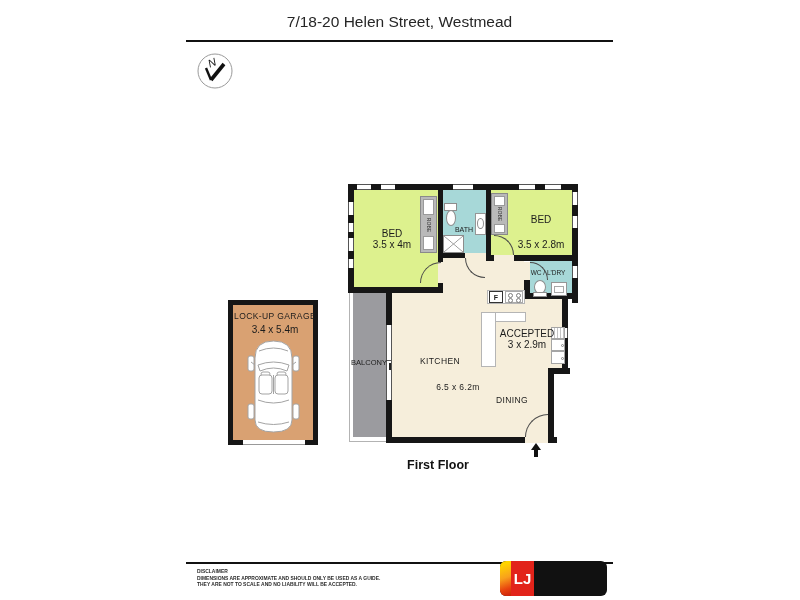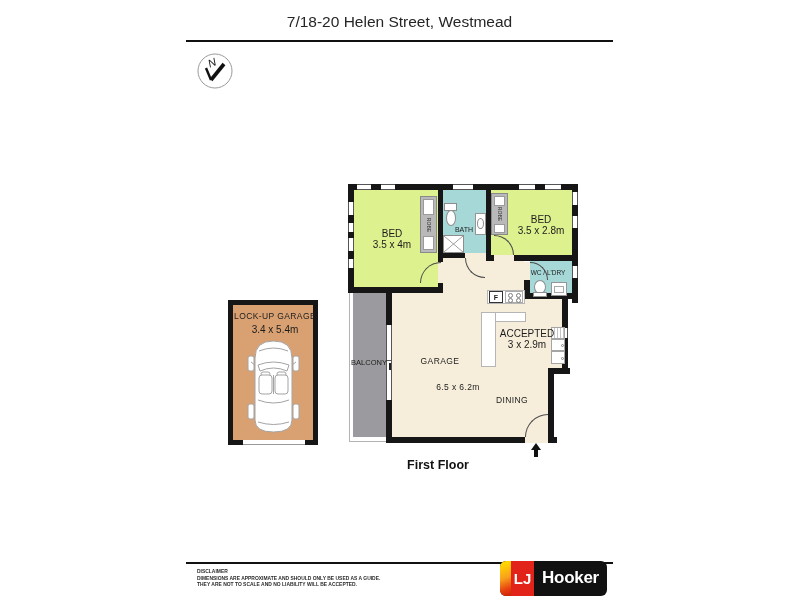--- a/index.html
+++ b/index.html
@@ -194,38 +194,37 @@
     </g>
   </svg>
 
   <div class="arrow-head" style="left:531px;top:443px;"></div>
   <div class="arrow-stem" style="left:534px;top:450px;width:4px;height:7px;"></div>
 
   <span class="lbl t8" style="left:392px;top:233px;">BED</span>
   <span class="lbl t8" style="left:392px;top:244px;">3.5 x 4m</span>
   <span class="lbl t7" style="left:464px;top:229px;">BATH</span>
   <span class="lbl t8" style="left:541px;top:219px;">BED</span>
-  <span class="lbl t8" style="left:541px;top:230px;">3.5 x 2.8m</span>
+  <span class="lbl t8" style="left:541px;top:244px;">3.5 x 2.8m</span>
   <span class="lbl t6" style="left:548px;top:272px;">WC / L'DRY</span>
   <span class="lbl t8" style="left:527px;top:333px;">ACCEPTED</span>
   <span class="lbl t8" style="left:527px;top:344px;">3 x 2.9m</span>
-  <span class="lbl t9" style="left:440px;top:361px;">GARAGE</span>
+  <span class="lbl t9" style="left:440px;top:361px;">KITCHEN</span>
   <span class="lbl t9" style="left:458px;top:387px;">6.5 x 6.2m</span>
   <span class="lbl t9" style="left:512px;top:400px;">DINING</span>
   <span class="lbl t75" style="left:369px;top:362px;">BALCONY</span>
   <span class="lbl t9" style="left:275px;top:316px;">LOCK-UP GARAGE</span>
   <span class="lbl t8" style="left:275px;top:329px;">3.4 x 5.4m</span>
 
   <div class="firstfloor" style="left:438px;top:465px;">First Floor</div>
 
   <div class="rule" style="left:186px;top:562px;width:427px;"></div>
   <div class="disc">
     <span style="display:block;">DISCLAIMER</span>
     <span style="display:block;">DIMENSIONS ARE APPROXIMATE AND SHOULD ONLY BE USED AS A GUIDE.</span>
     <span style="display:block;">THEY ARE NOT TO SCALE AND NO LIABILITY WILL BE ACCEPTED.</span>
   </div>
   <div class="logo">
     <div class="stripe"></div>
     <div class="lj">LJ</div>
-    <div class="hooker">Hooker</div>
   </div>
 
 </div>
 
 </body></html>

